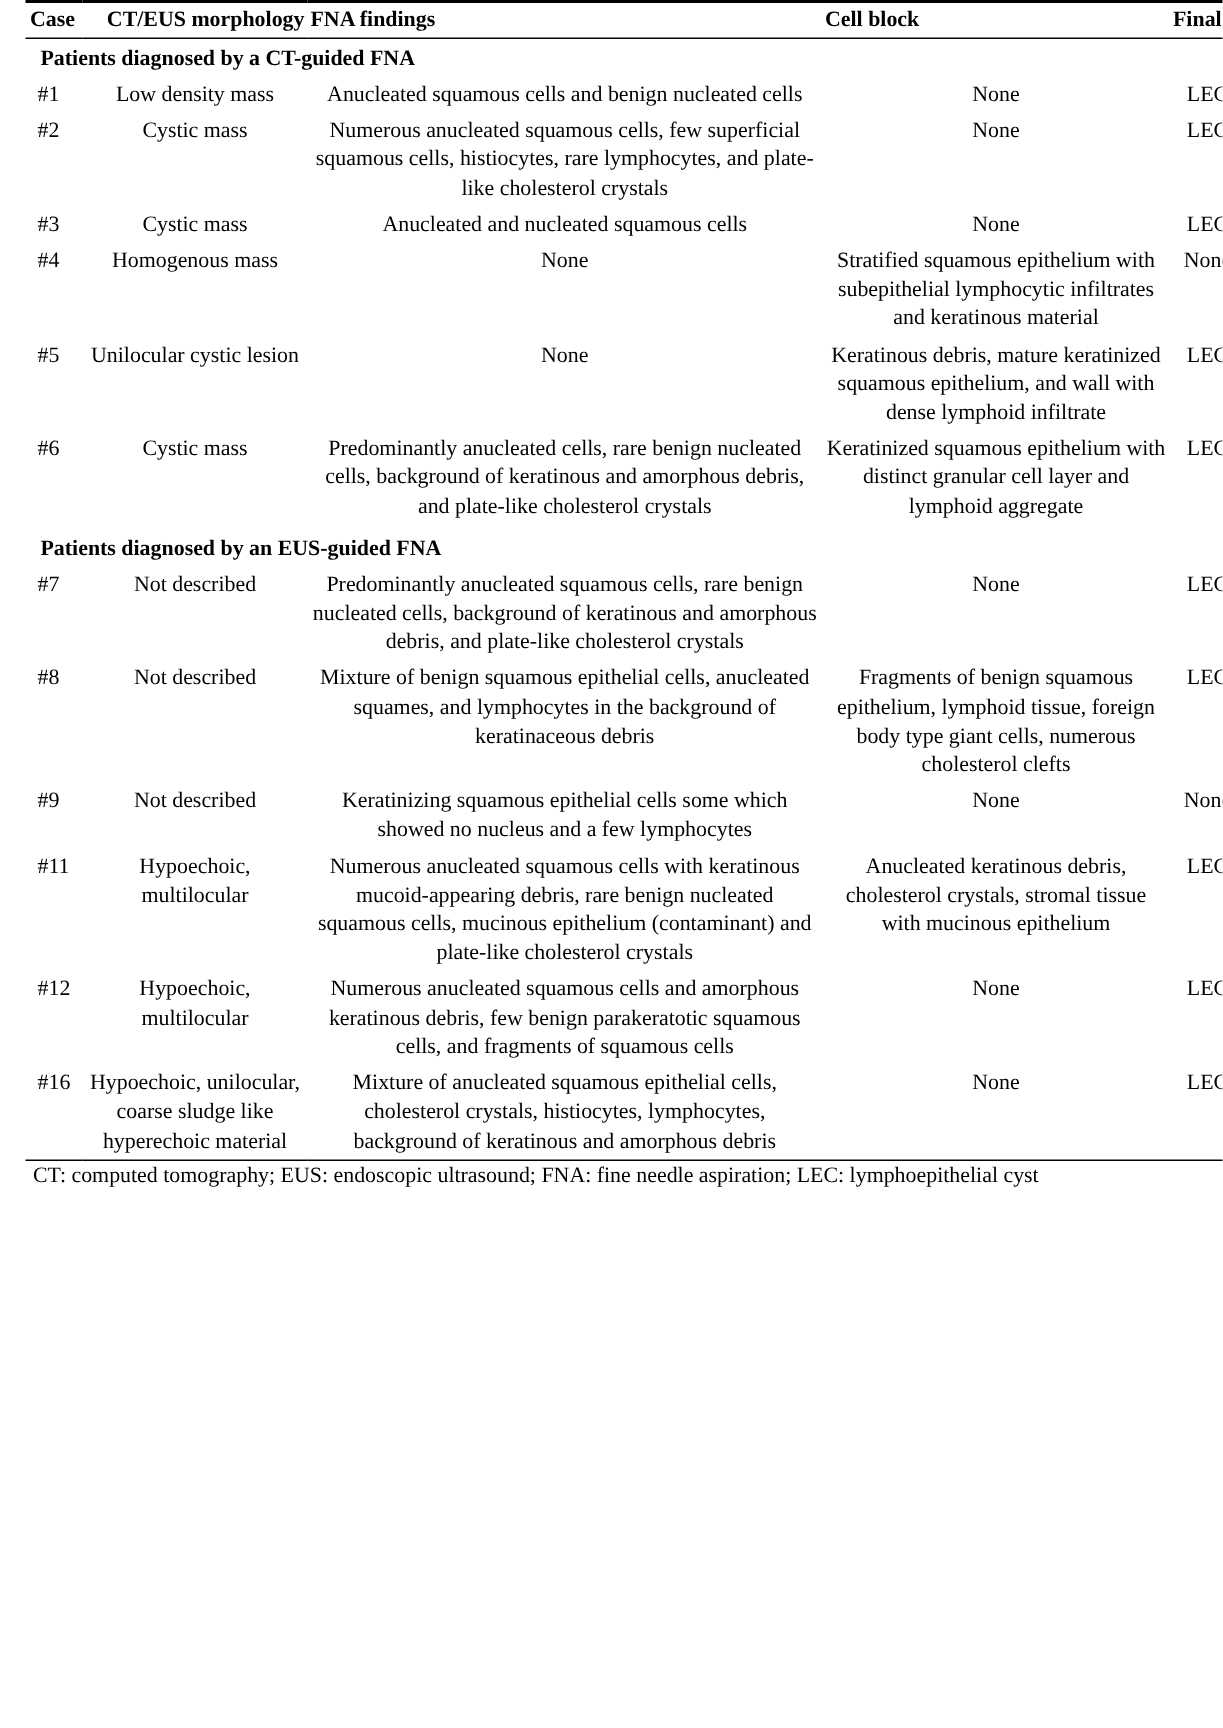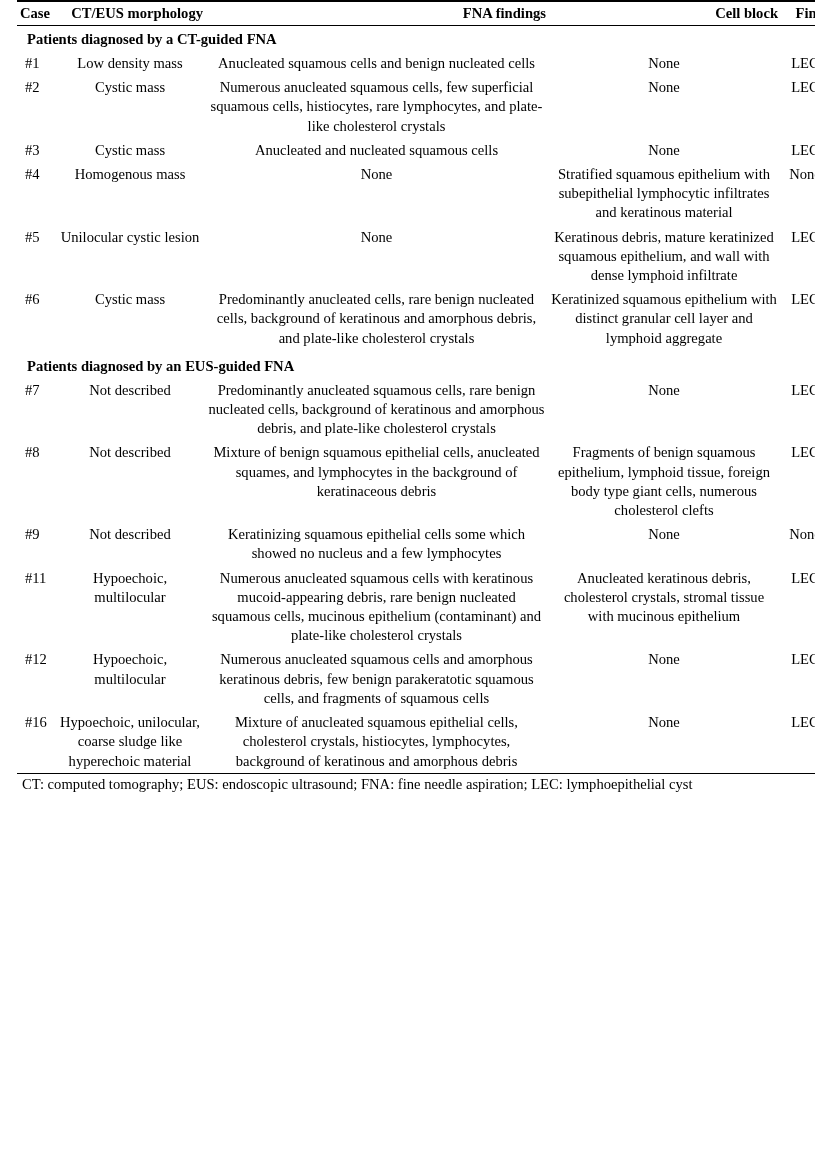--- a/index.html
+++ b/index.html
@@ -16,21 +16,21 @@
       margin-left: 17px;
     }
     col.c-case { width: 38px; }
     col.c-morph { width: 150px; }
     col.c-fna { width: 343px; }
     col.c-cell { width: 232px; }
     col.c-final { width: 50px; }
     thead tr { border-top: 2px solid #000; border-bottom: 1.5px solid #000; }
     th {
       font-weight: bold; padding: 2px 2px 3px 2px; line-height: 18px;
-      text-align: right; white-space: nowrap;
+      text-align: left; white-space: nowrap;
     }
     th.case-h { text-align: left; padding-left: 3px; }
     th.morph-h { text-align: right; padding-left: 2px; }
     td {
       vertical-align: top; text-align: center; line-height: 19.2px;
       padding: 0 2px 5px 2px;
     }
     td.case { text-align: left; padding-left: 8px; }
     tr.section td {
       text-align: left; font-weight: bold; padding: 4px 2px 2px 10px; line-height: 19px;

